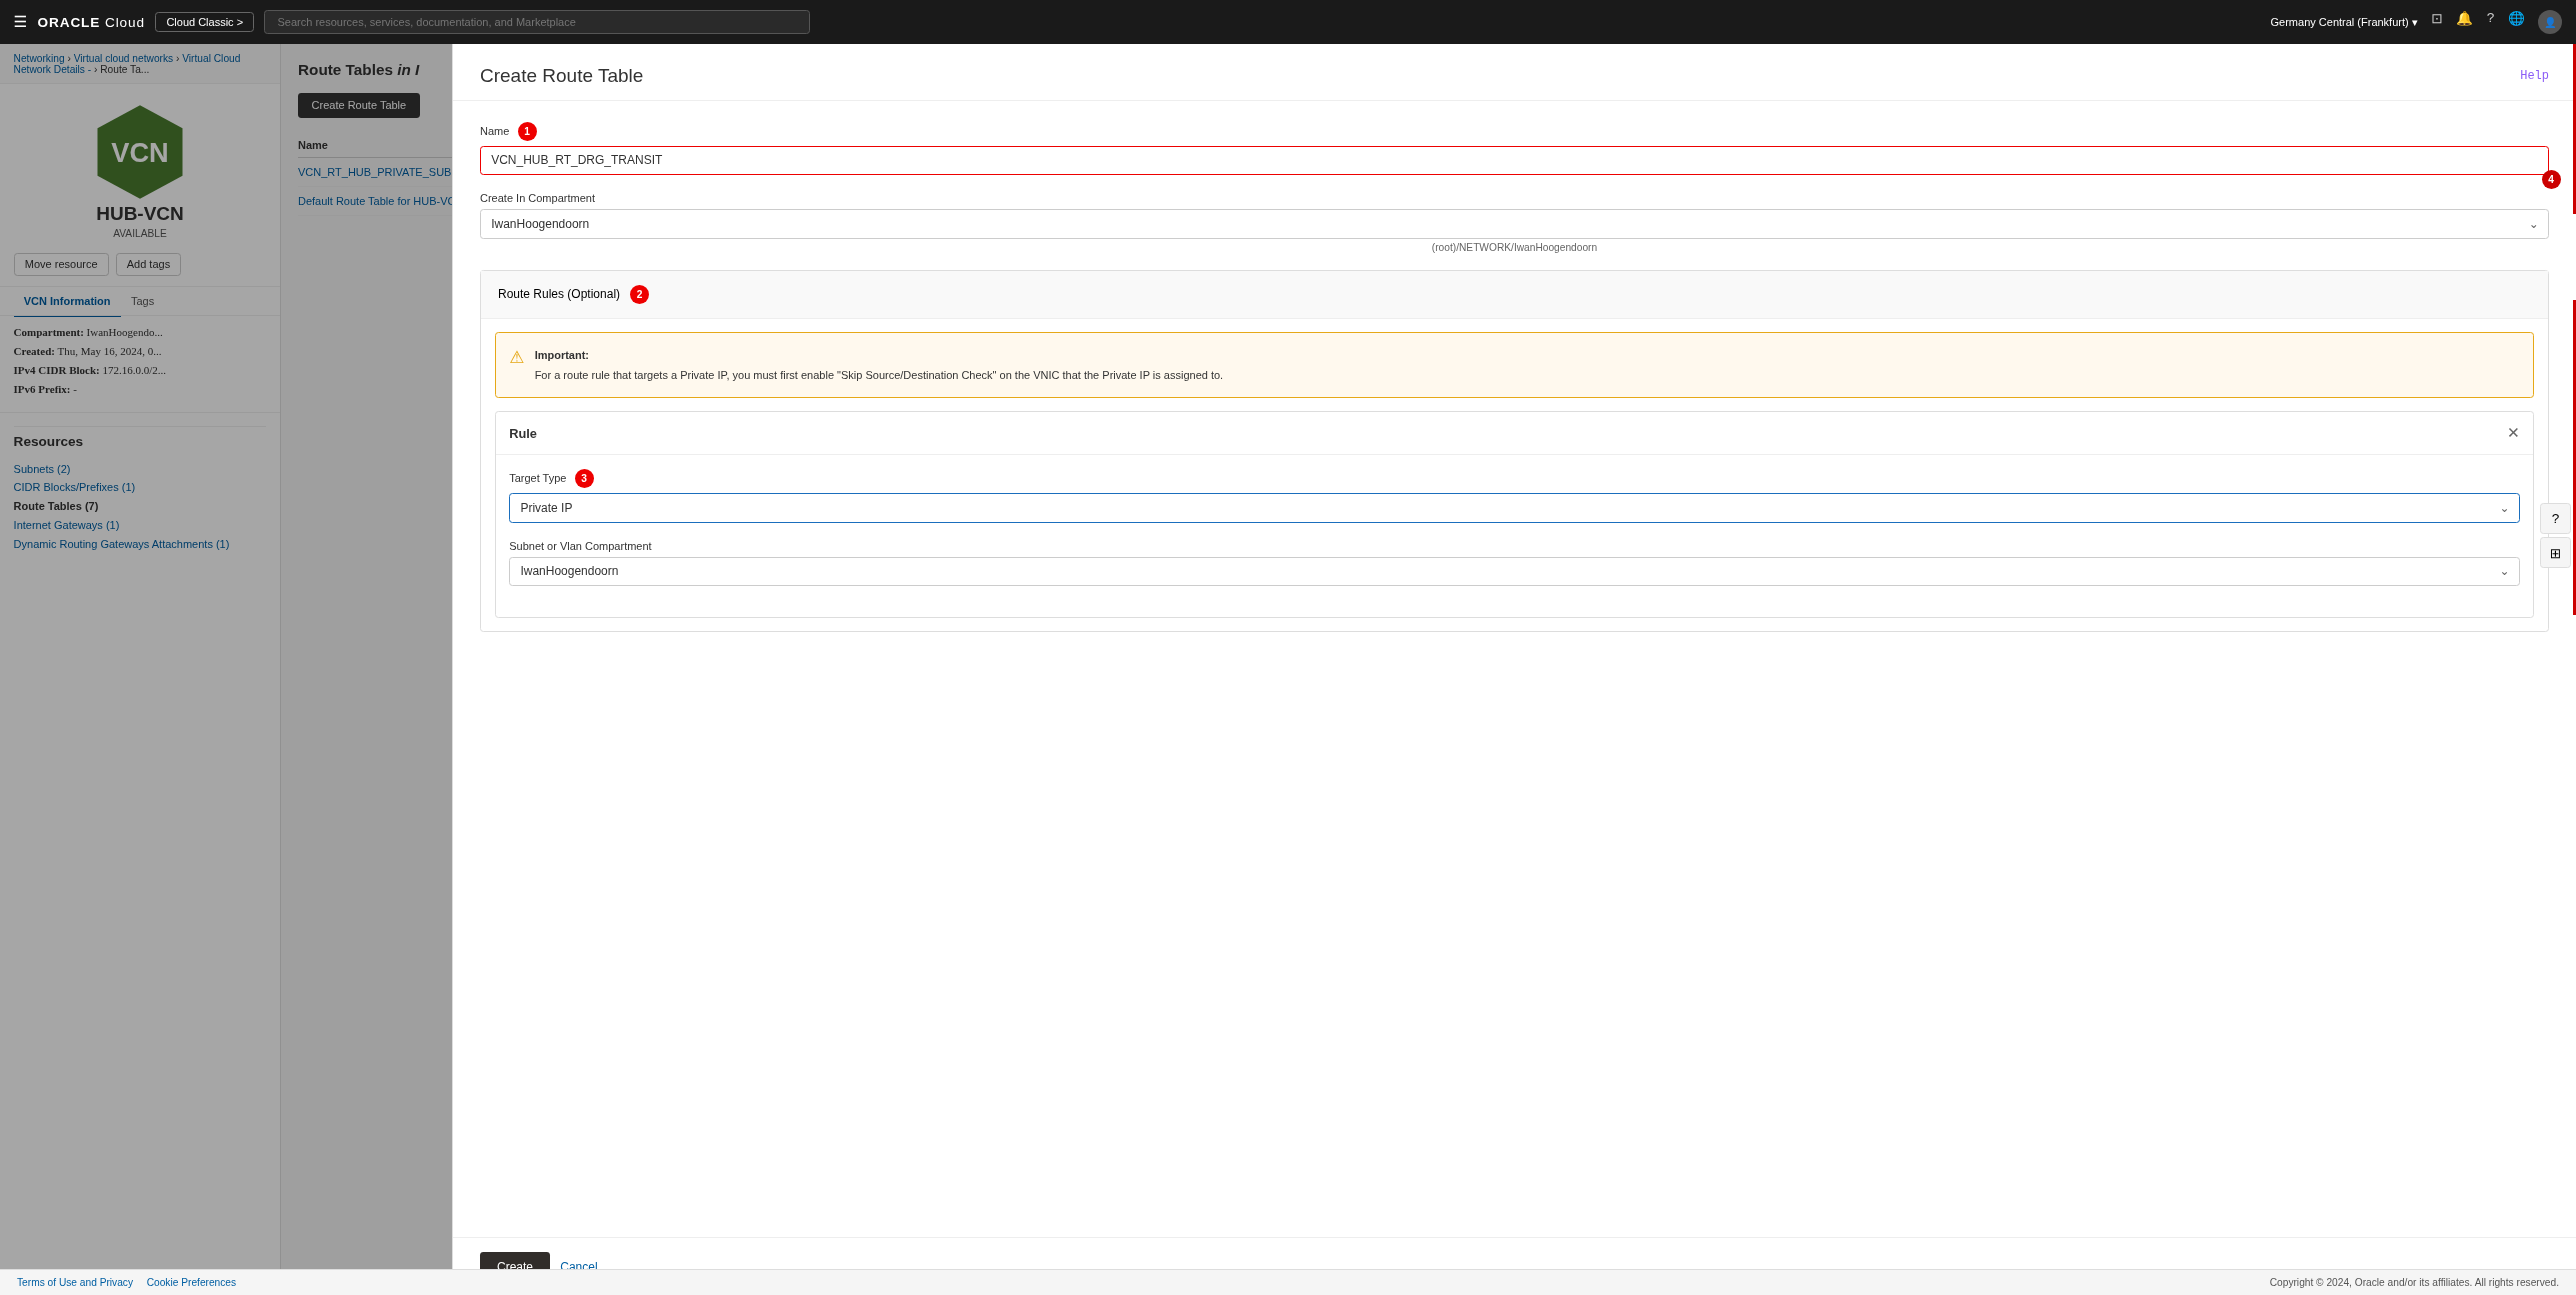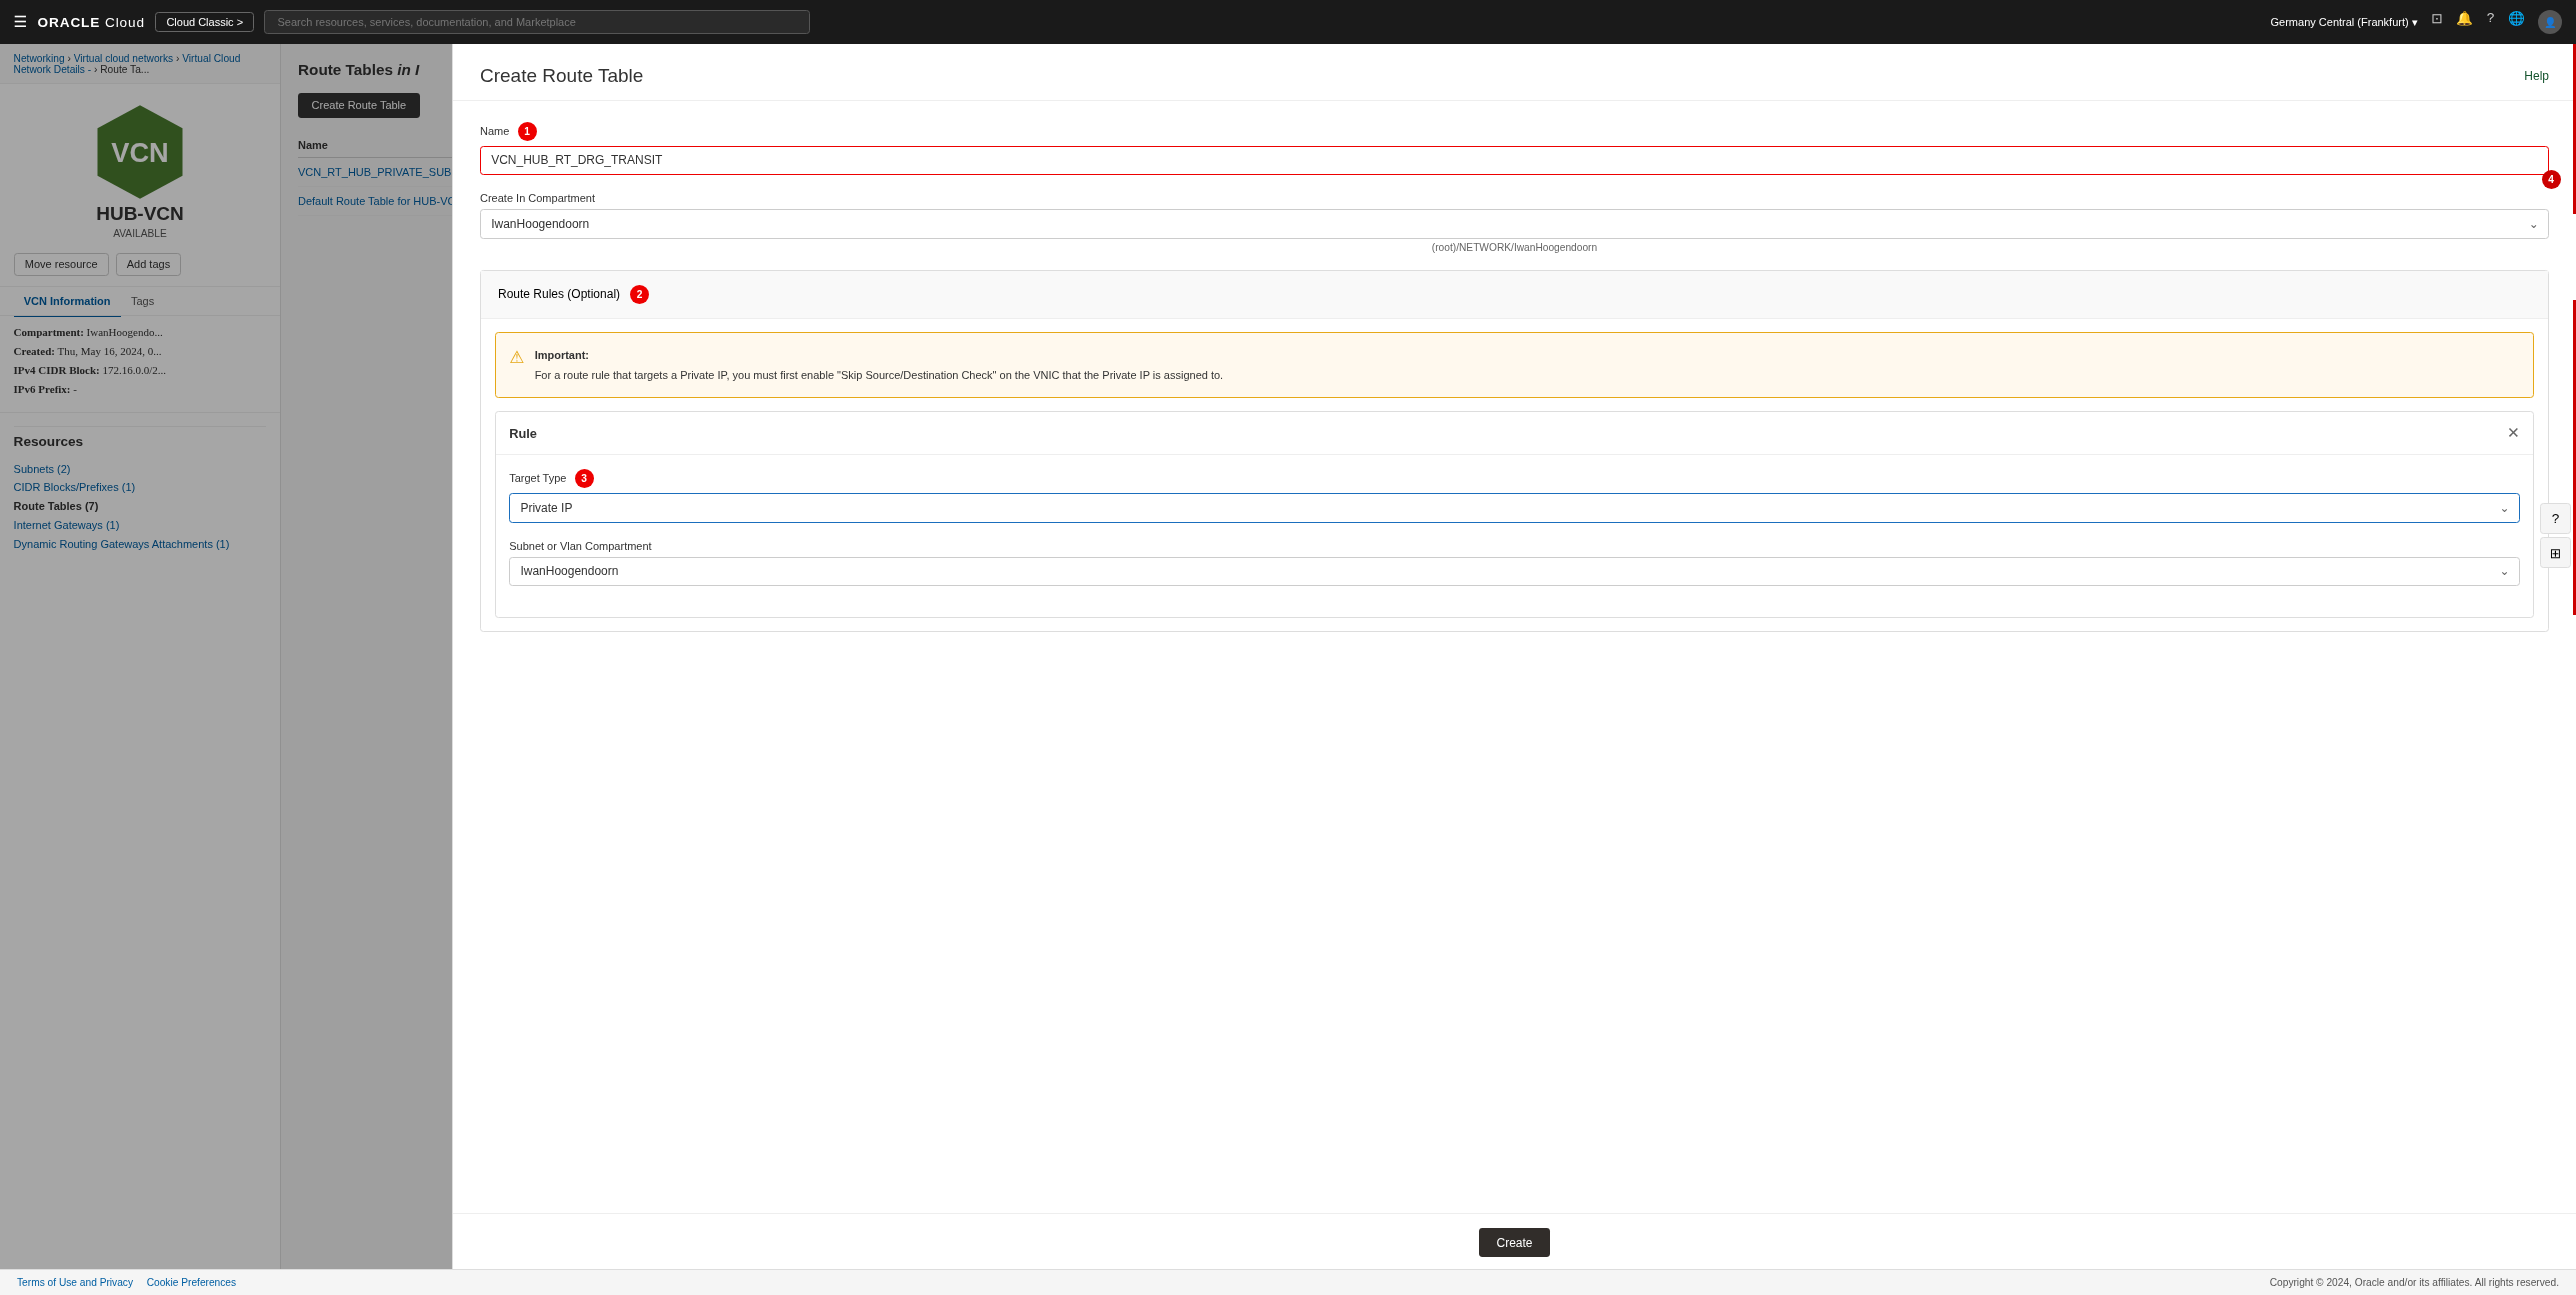--- a/index.html
+++ b/index.html
@@ -179,21 +179,21 @@
 
     .panel-header {
       padding: 20.5px 27px 13.6px;
       border-bottom: 0.9px solid #eee;
       display: flex;
       justify-content: space-between;
       align-items: center;
       background: #fff;
     }
     .panel-title { font-size: 19px; font-weight: 400; color: #333; }
-    .help-link { color: #14532d; font-size: 12px; cursor: pointer; text-decoration: none; }
+    .help-link { color: #8b5cf6; font-size: 12px; cursor: pointer; text-decoration: none; font-family: Liberation Mono, monospace; }
 
     .panel-body { padding: 20.5px 27px; flex: 1; }
 
     .form-group { margin-bottom: 17px; }
     .form-label { font-size: 11px; color: #333; margin-bottom: 5.1px; display: block; font-weight: 400; }
 
     .form-input {
       width: 100%;
       padding: 6.8px 10.2px;
       border: 1.7px solid #e00;
@@ -286,21 +286,20 @@
     
     .panel-footer {
       padding: 13.6px 27px;
       border-top: 0.9px solid #eee;
       display: flex;
       gap: 10.2px;
       align-items: center;
       background: #fff;
       position: sticky;
       bottom: 0;
-      flex-direction: column;
     }
     .btn-create {
       background: #312d2a;
       color: #fff;
       border: none;
       padding: 7.7px 17px;
       border-radius: 3.4px;
       font-size: 12px;
       cursor: pointer;
     }

